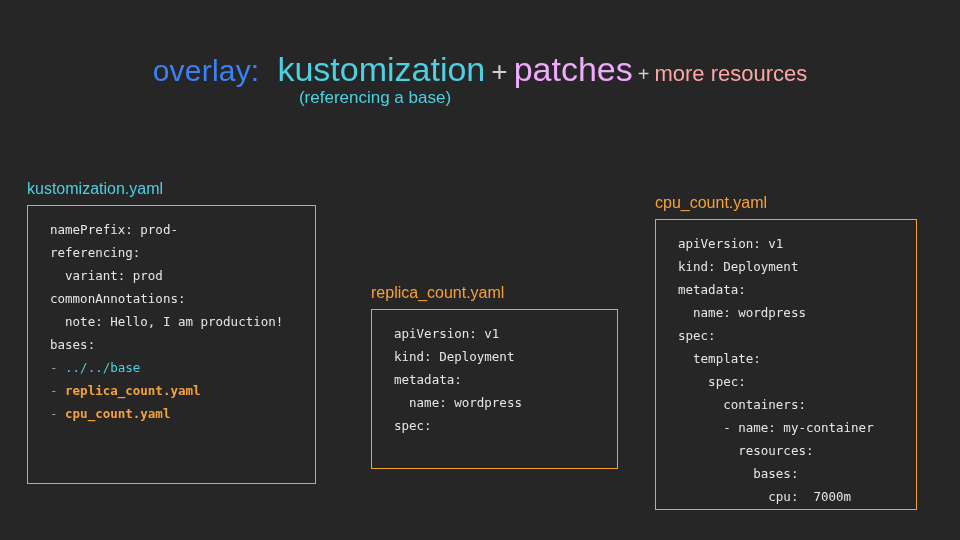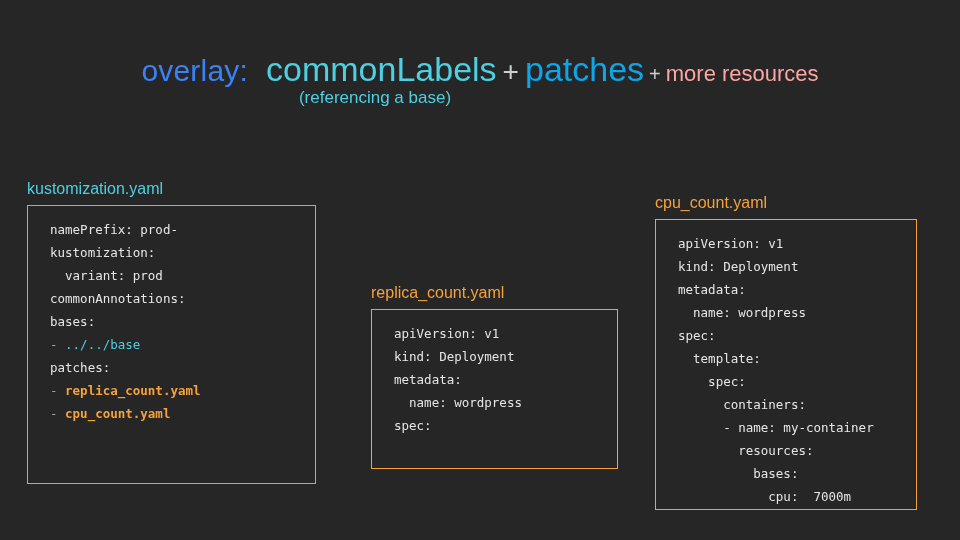--- a/index.html
+++ b/index.html
@@ -48,21 +48,21 @@
     vertical-align: baseline;
   }
   .heading .plus1 {
     font-size: 28px;
     color: #cfcfcf;
     vertical-align: baseline;
     padding: 0 6px;
   }
   .heading .patches {
     font-size: 34px;
-    color: #0ea5e9;
+    color: #f0abfc;
     vertical-align: baseline;
   }
   .heading .plus2 {
     font-size: 20px;
     color: #cfcfcf;
     vertical-align: baseline;
     padding: 0 5px;
   }
   .heading .more-resources {
     font-size: 22px;
@@ -130,37 +130,37 @@
 
   #card-cpu { left: 655px; top: 195px; }
   #card-cpu .code-box { width: 262px; height: 291px; }
 </style>
 </head>
 <body>
 
 <div class="slide">
 
   <div class="heading">
-    <span class="overlay-label">overlay:</span><span class="gap"></span><span class="kustomization">commonLabels</span><span class="plus1">+</span><span class="patches">patches</span><span class="plus2">+</span><span class="more-resources">more resources</span>
+    <span class="overlay-label">overlay:</span><span class="gap"></span><span class="kustomization">kustomization</span><span class="plus1">+</span><span class="patches">patches</span><span class="plus2">+</span><span class="more-resources">more resources</span>
   </div>
 
   <div class="subheading">
     <span class="inner">(referencing a base)</span>
   </div>
 
   <div class="card" id="card-kustomization">
     <div class="card-title cyan">kustomization.yaml</div>
     <div class="code-box">
         <div class="code-line"><span class="tok-plain">namePrefix: prod-</span></div>
-        <div class="code-line"><span class="tok-plain">kustomization:</span></div>
+        <div class="code-line"><span class="tok-plain">referencing:</span></div>
         <div class="code-line"><span class="tok-plain">  variant: prod</span></div>
         <div class="code-line"><span class="tok-plain">commonAnnotations:</span></div>
+        <div class="code-line"><span class="tok-plain">  note: Hello, I am production!</span></div>
         <div class="code-line"><span class="tok-plain">bases:</span></div>
         <div class="code-line"><span class="tok-dash">- </span><span class="tok-cyan">../../base</span></div>
-        <div class="code-line"><span class="tok-plain">patches:</span></div>
         <div class="code-line"><span class="tok-dash">- </span><span class="tok-amber">replica_count.yaml</span></div>
         <div class="code-line"><span class="tok-dash">- </span><span class="tok-amber">cpu_count.yaml</span></div>
       </div>
   </div>
 
   <div class="card" id="card-replica">
     <div class="card-title amber">replica_count.yaml</div>
     <div class="code-box amber-border">
         <div class="code-line"><span class="tok-plain">apiVersion: v1</span></div>
         <div class="code-line"><span class="tok-plain">kind: Deployment</span></div>

